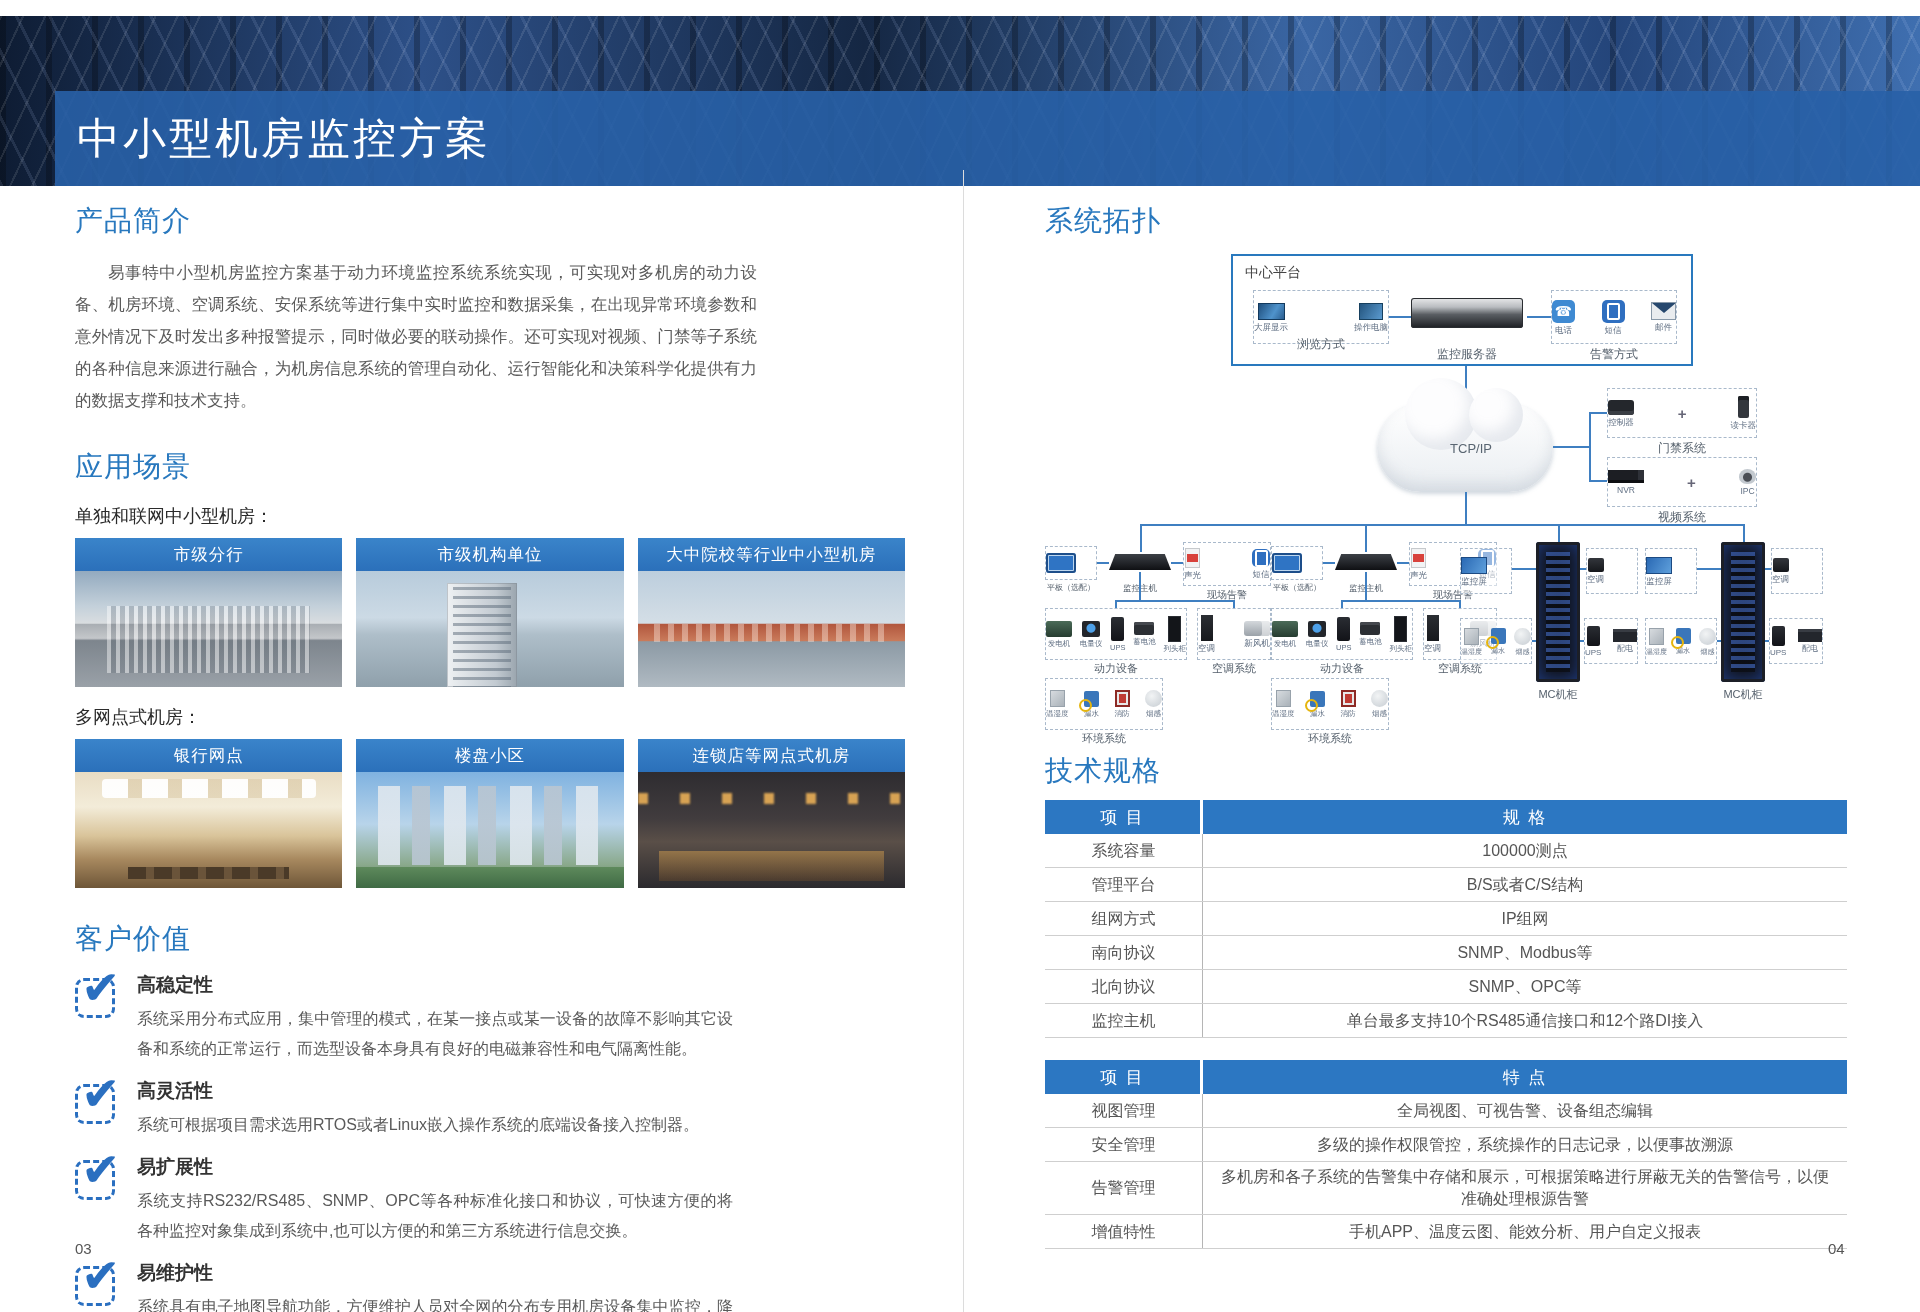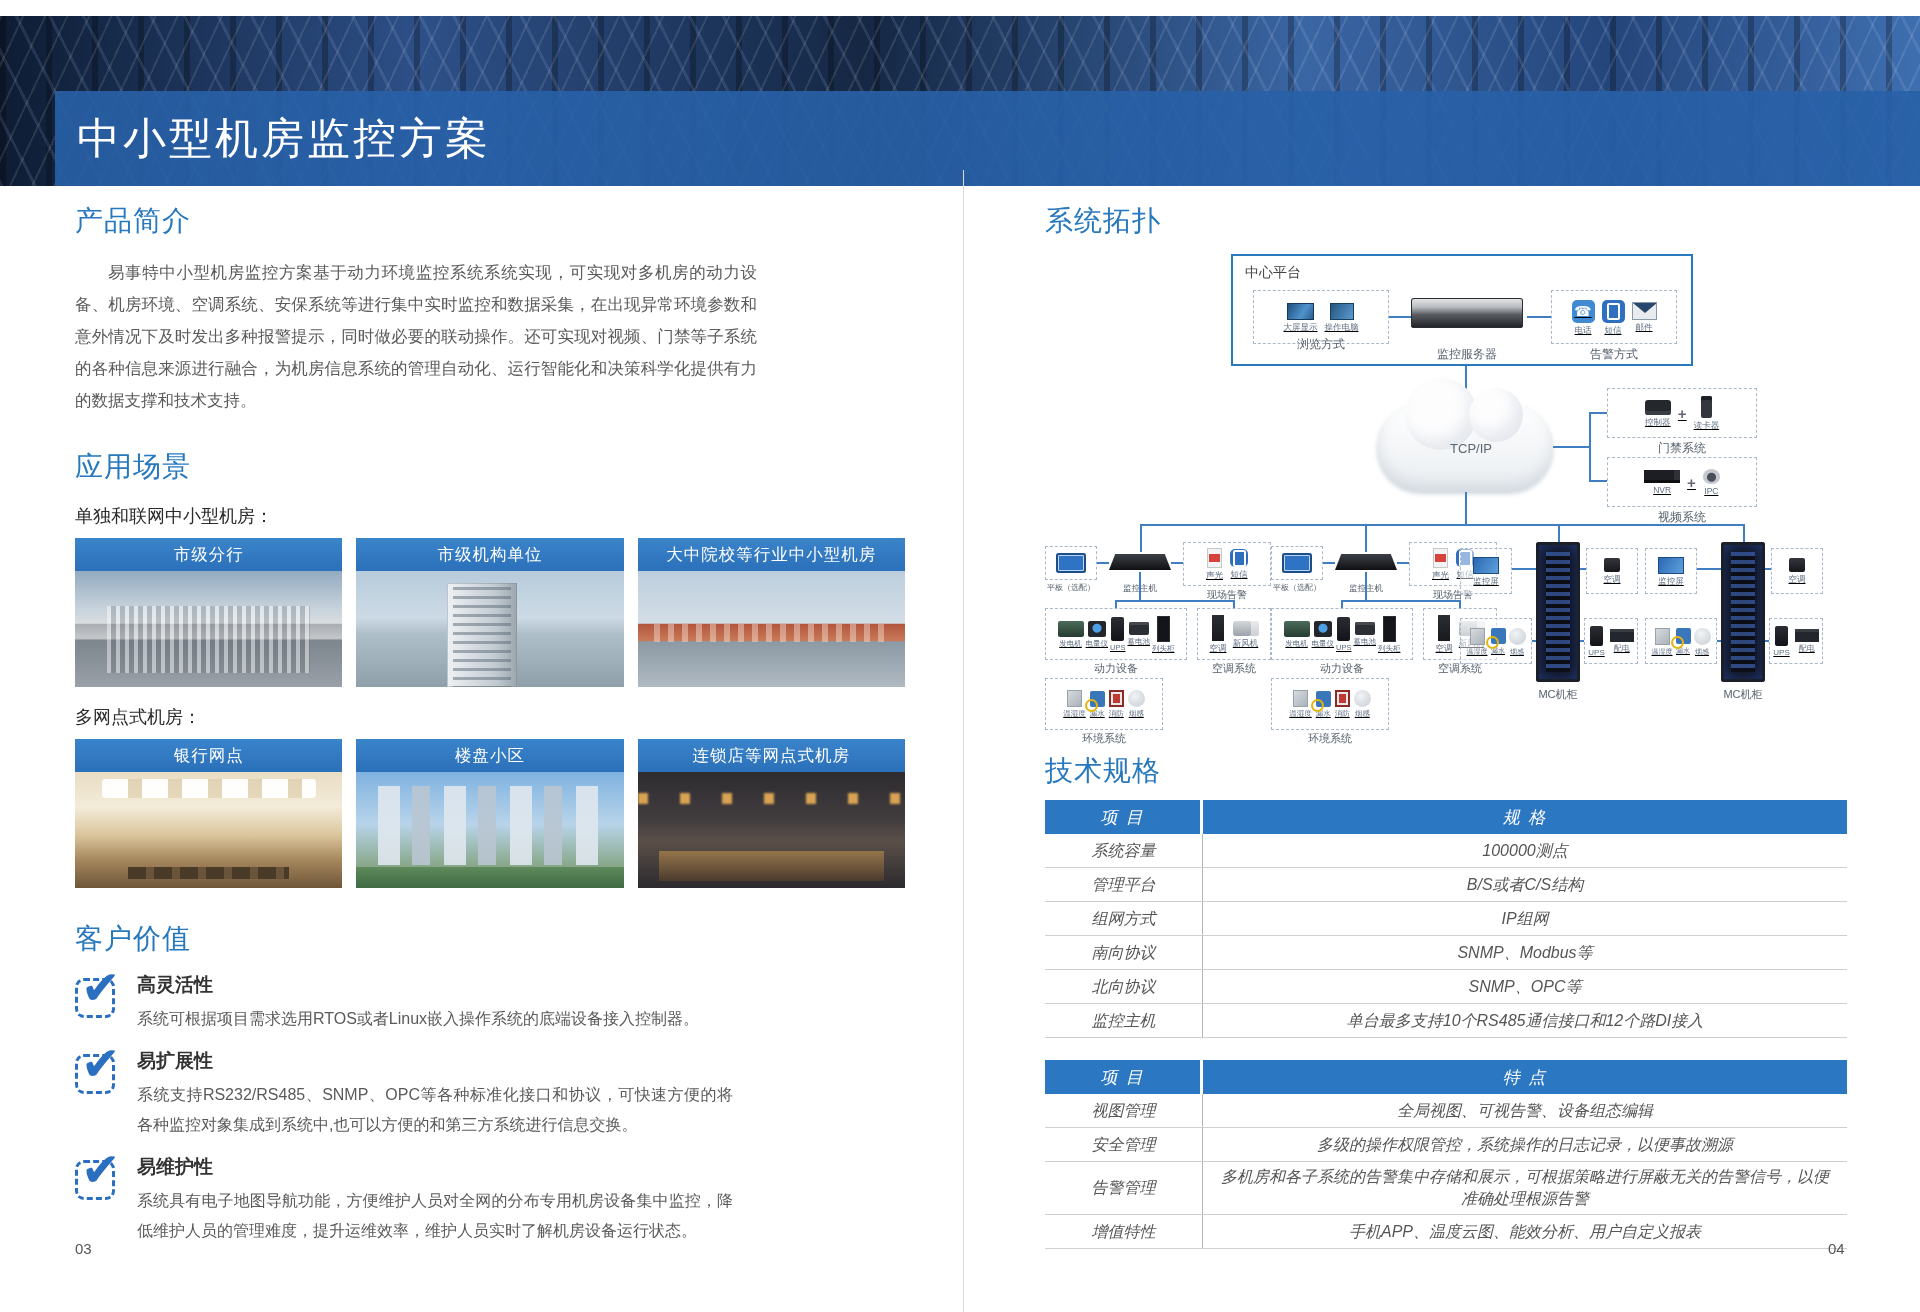--- a/index.html
+++ b/index.html
@@ -75,21 +75,21 @@
 
   
   .right-page { position:absolute; left:1045px; top:170px; width:806px; }
   .right-page .sec-h { margin-top:32px; }
 
   
   .topo { position:relative; width:810px; height:492px; margin-top:14px; font-size:12px; }
   .hl,.vl { position:absolute; background:#3f7fc1; display:block; }
   .hl { height:2px; } .vl { width:2px; }
   .dashed-box { position:absolute; border:1px dashed #a9b9cb; display:flex; align-items:center;
-    justify-content:center; gap:7px; background:rgba(255,255,255,.5);text-decoration:underline; }
+    justify-content:space-between; gap:7px; background:rgba(255,255,255,.5); }
   .cap { position:absolute; text-align:center; font-size:12px; color:#55606c; white-space:nowrap; line-height:1.1; }
   .unit { display:flex; flex-direction:column; align-items:center; gap:3px; }
   .unit .lab { font-size:8.5px; color:#5f6e82; white-space:nowrap; line-height:1; }
   .tight .lab { font-size:7.5px; }
   .xtight .lab { font-size:7px; }
   .platform { position:absolute; left:186px; top:0; width:462px; height:112px; border:2px solid #2979be; }
   .platform-label { position:absolute; left:12px; top:8px; font-size:14px; color:#444; }
   .cloud { position:absolute; left:332px; top:150px; width:176px; height:88px; border-radius:60px;
     background:linear-gradient(180deg,#ffffff,#e9edf1);
     box-shadow:0 2px 4px rgba(120,140,160,.35), inset 0 -8px 14px rgba(150,165,180,.25);
@@ -144,21 +144,21 @@
   .dv-mon{width:26px;height:17px;background:linear-gradient(120deg,#2a69b4,#5fa0dc);border:1px solid #1c4a82;}
   .dv-pdu{width:24px;height:13px;background:#23262c;box-shadow:inset 0 3px 0 #383c43;}
   .dv-rack{width:44px;height:140px;border-radius:3px;background:#101218;position:relative;
     box-shadow:inset 0 0 0 3px #1c1f27, inset 0 0 18px 2px rgba(46,96,220,.55);}
   .dv-rack::after{content:"";position:absolute;left:10px;right:10px;top:10px;bottom:10px;opacity:.85;
     background:repeating-linear-gradient(180deg, rgba(80,130,240,.55) 0 4px, rgba(10,12,18,.9) 4px 8px);}
 
   
   .spec-wrap { margin-top:10px; }
   .spec-table { width:802px; }
-  .st-head,.st-row { display:grid; grid-template-columns:158px 1fr;font-style:italic; }
+  .st-head,.st-row { display:grid; grid-template-columns:158px 1fr; }
   .st-head > div { background:#2c77c2; color:#fff; font-size:17px; display:flex; align-items:center;
     justify-content:center; height:34px; letter-spacing:2px; }
   .st-head .st-h1 { border-right:3px solid #fff; }
   .st-row { border-bottom:1px solid #cfcfcf; background:#fff; }
   .st-row > div { min-height:33px; display:flex; align-items:center; justify-content:center;
     font-size:16px; color:#555; padding:4px 12px; text-align:center; line-height:22px; }
   .st-row .st-c1 { border-right:1px solid #b5b5b5; }
   .spec-gap { height:22px; }
 </style>
 </head>
@@ -212,20 +212,27 @@
         <figcaption class="card-title">连锁店等网点式机房</figcaption>
         <div class="photo p6"></div>
       </figure>
     </div>
 
     <h2 class="sec-h">客户价值</h2>
     <div class="values">
       <div class="val-item">
         <span class="check"></span>
         <div>
+          <h3>高稳定性</h3>
+          <p>系统采用分布式应用，集中管理的模式，在某一接点或某一设备的故障不影响其它设备和系统的正常运行，而选型设备本身具有良好的电磁兼容性和电气隔离性能。</p>
+        </div>
+      </div>
+      <div class="val-item">
+        <span class="check"></span>
+        <div>
           <h3>高灵活性</h3>
           <p>系统可根据项目需求选用RTOS或者Linux嵌入操作系统的底端设备接入控制器。</p>
         </div>
       </div>
       <div class="val-item">
         <span class="check"></span>
         <div>
           <h3>易扩展性</h3>
           <p>系统支持RS232/RS485、SNMP、OPC等各种标准化接口和协议，可快速方便的将各种监控对象集成到系统中,也可以方便的和第三方系统进行信息交换。</p>
         </div>

